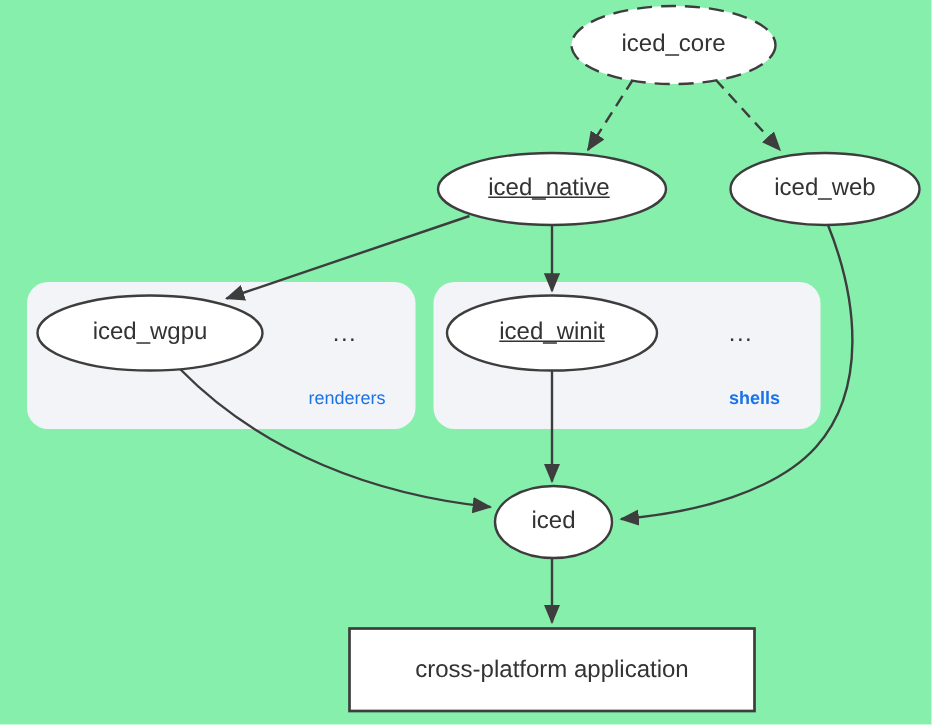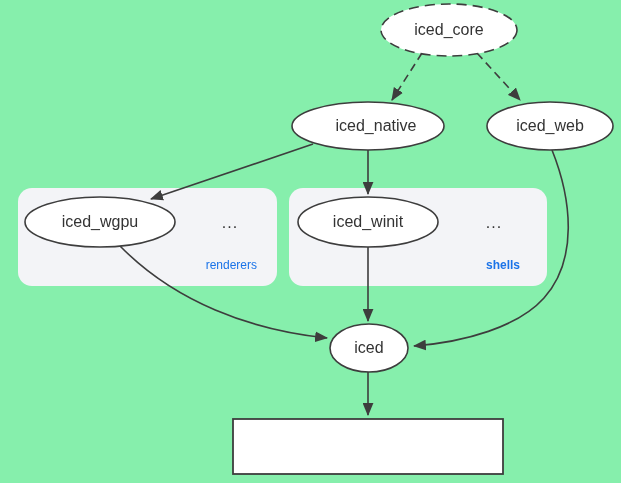--- a/index.html
+++ b/index.html
@@ -76,25 +76,26 @@
     <ellipse cx="449" cy="30" rx="68" ry="26" fill="#ffffff" stroke="#3d3d3d" stroke-width="1.6" stroke-dasharray="10 6"></ellipse>
     <ellipse cx="368" cy="126" rx="76" ry="24" fill="#ffffff" stroke="#3d3d3d" stroke-width="1.6"></ellipse>
     <ellipse cx="550" cy="126" rx="63" ry="24" fill="#ffffff" stroke="#3d3d3d" stroke-width="1.6"></ellipse>
     <ellipse cx="100" cy="222" rx="75" ry="25" fill="#ffffff" stroke="#3d3d3d" stroke-width="1.6"></ellipse>
     <ellipse cx="368" cy="222" rx="70" ry="25" fill="#ffffff" stroke="#3d3d3d" stroke-width="1.6"></ellipse>
     <ellipse cx="369" cy="348" rx="39" ry="24" fill="#ffffff" stroke="#3d3d3d" stroke-width="1.6"></ellipse>
     <rect x="233" y="419" width="270" height="55" fill="#ffffff" stroke="#3d3d3d" stroke-width="1.8"></rect>
   </svg>
 
   <div class="label" style="left:381px; top:4px; width:136px; height:52px;">iced_core</div>
-  <div class="label" style="left:300px; top:102px; width:152px; height:48px;">iced_native</div>
+  <div class="label" style="left:290px; top:102px; width:152px; height:48px;text-decoration:underline;">iced_native</div>
   <div class="label" style="left:487px; top:102px; width:126px; height:48px;">iced_web</div>
   <div class="label" style="left:25px; top:197px; width:150px; height:50px;">iced_wgpu</div>
-  <div class="label" style="left:298px; top:197px; width:140px; height:50px;">iced_winit</div>
+  <div class="label" style="left:298px; top:197px; width:140px; height:50px;text-decoration:underline;">iced_winit</div>
   <div class="label" style="left:330px; top:324px; width:78px; height:48px;">iced</div>
+  <div class="label" style="left:233px; top:419px; width:270px; height:55px;">cross-platform application</div>
 
   <div class="ellipsis" style="left:205px; top:198px; width:50px; height:50px;">...</div>
   <div class="ellipsis" style="left:469px; top:198px; width:50px; height:50px;">...</div>
 
   <div class="group-label" style="left:120px; top:258px; width:137px;">renderers</div>
   <div class="group-label" style="left:390px; top:258px; width:130px;font-weight:bold;">shells</div>
 
 </div>
 
 </body></html>

